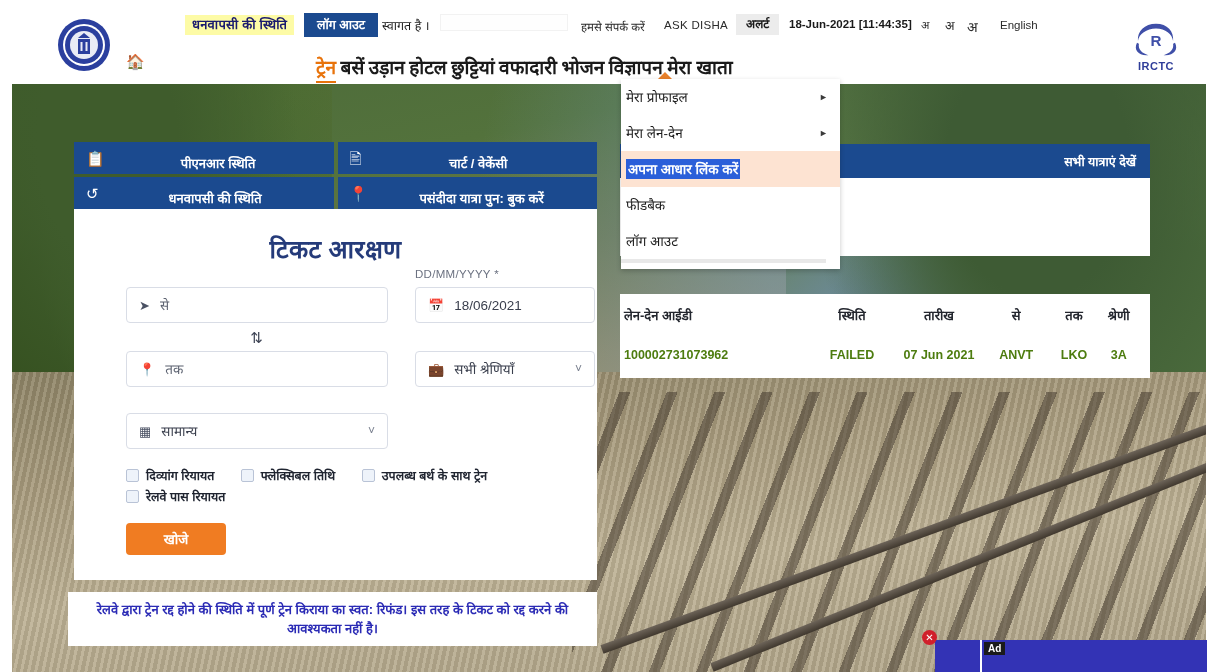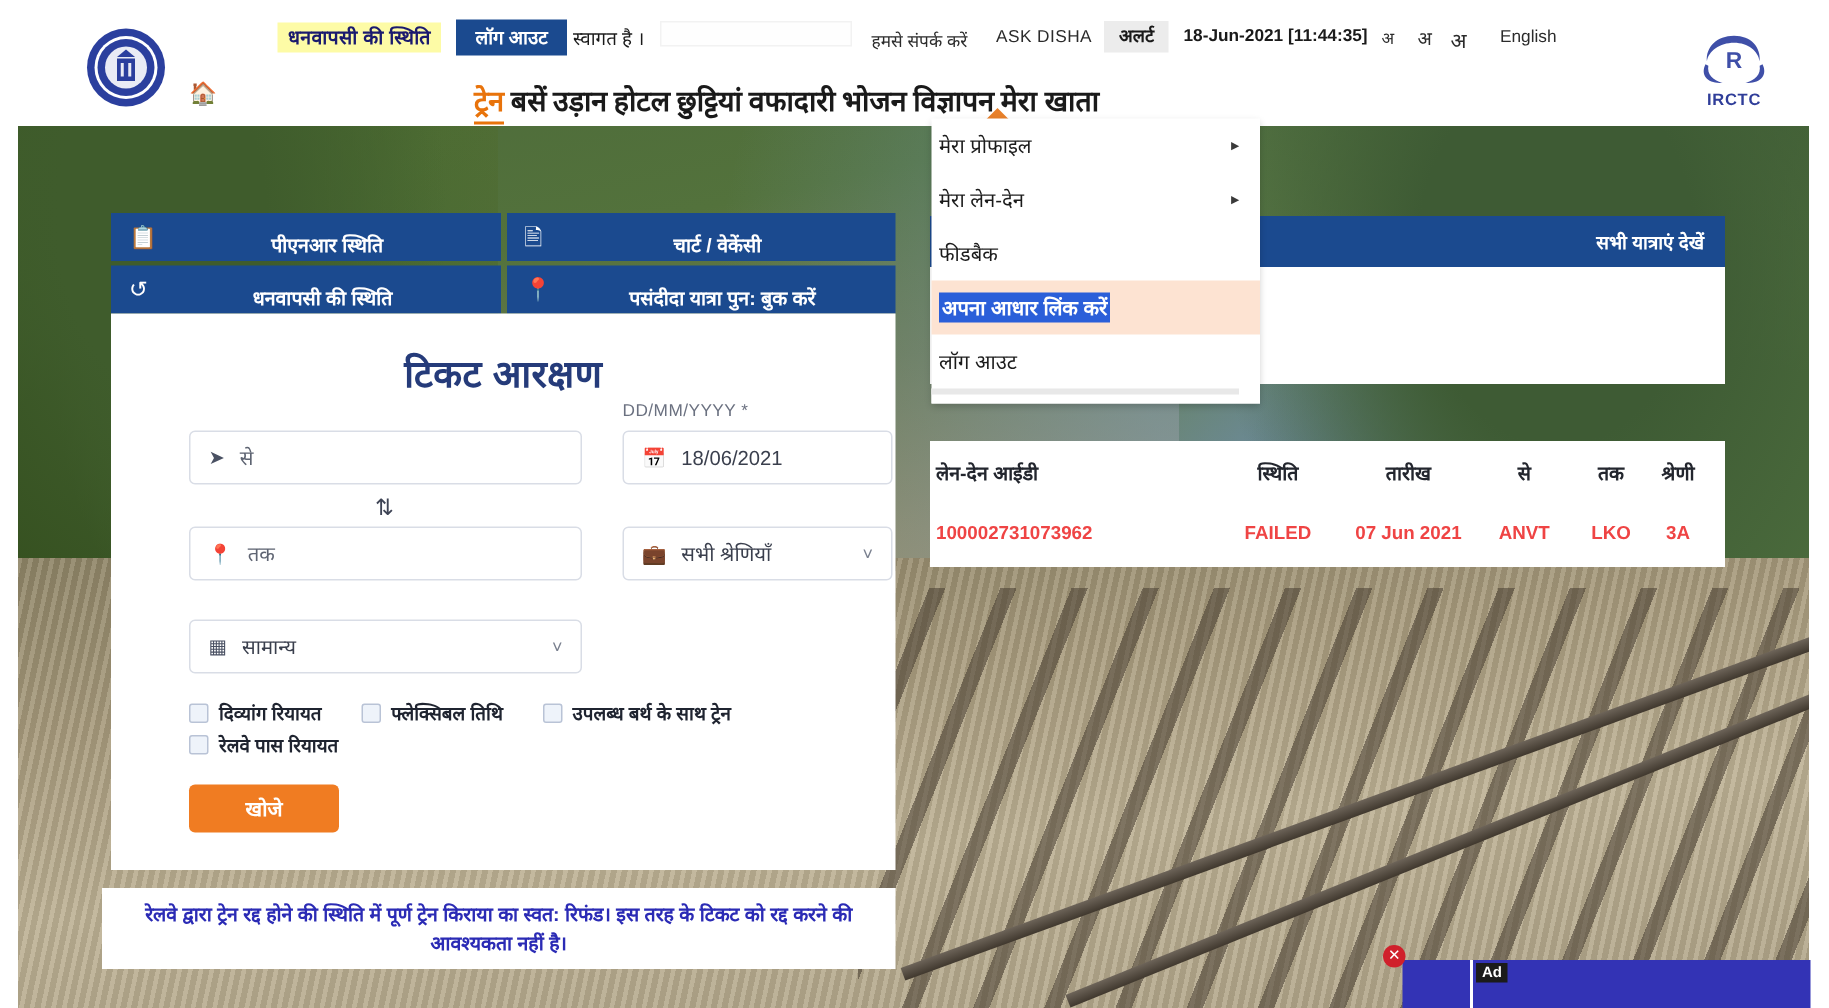--- a/index.html
+++ b/index.html
@@ -243,21 +243,21 @@
     font-size: 13px; color: #23262e; font-weight: 600;
   }
 
   .txn-panel { position: absolute; left: 620px; top: 294px; width: 530px; z-index: 12; }
   .txn-table { width: 100%; background: #fff; border-collapse: collapse; }
   .txn-table th {
     font-size: 13px; font-weight: 700; color: #23262e;
     padding: 12px 0 12px 0; text-align: center; background: #fff;
   }
   .txn-table td {
-    font-size: 12.5px; font-weight: 700; color: #ef4444;
+    font-size: 12.5px; font-weight: 700; color: #4d7c0f;
     padding: 12px 0 16px 0; text-align: center; background: #fff;
   }
   .txn-table th.c1, .txn-table td.c1 { width: 195px; text-align: left; padding-left: 4px; }
   .txn-table th.c2, .txn-table td.c2 { width: 82px; }
   .txn-table th.c3, .txn-table td.c3 { width: 96px; }
   .txn-table th.c4, .txn-table td.c4 { width: 62px; }
   .txn-table th.c5, .txn-table td.c5 { width: 56px; }
   .txn-table th.c6, .txn-table td.c6 { width: 49px; padding-right: 14px; }
   .status-failed { color: #e8192c; }
 
@@ -488,25 +488,25 @@
 
   <div class="dropdown">
     <div class="dd-item">
       <span class="dd-txt">मेरा प्रोफाइल</span>
       <span class="dd-arrow">►</span>
     </div>
     <div class="dd-item">
       <span class="dd-txt">मेरा लेन-देन</span>
       <span class="dd-arrow">►</span>
     </div>
+    <div class="dd-item highlight">
+      <span class="dd-txt">अपना आधार लिंक करें</span>
+    </div>
     <div class="dd-item">
       <span class="dd-txt">फीडबैक</span>
-    </div>
-    <div class="dd-item highlight">
-      <span class="dd-txt">अपना आधार लिंक करें</span>
     </div>
     <div class="dd-item">
       <span class="dd-txt">लॉग आउट</span>
     </div>
     <div class="dd-foot">
       <div class="dd-strip"></div>
     </div>
   </div>
 
   <div class="ad-close">✕</div>

